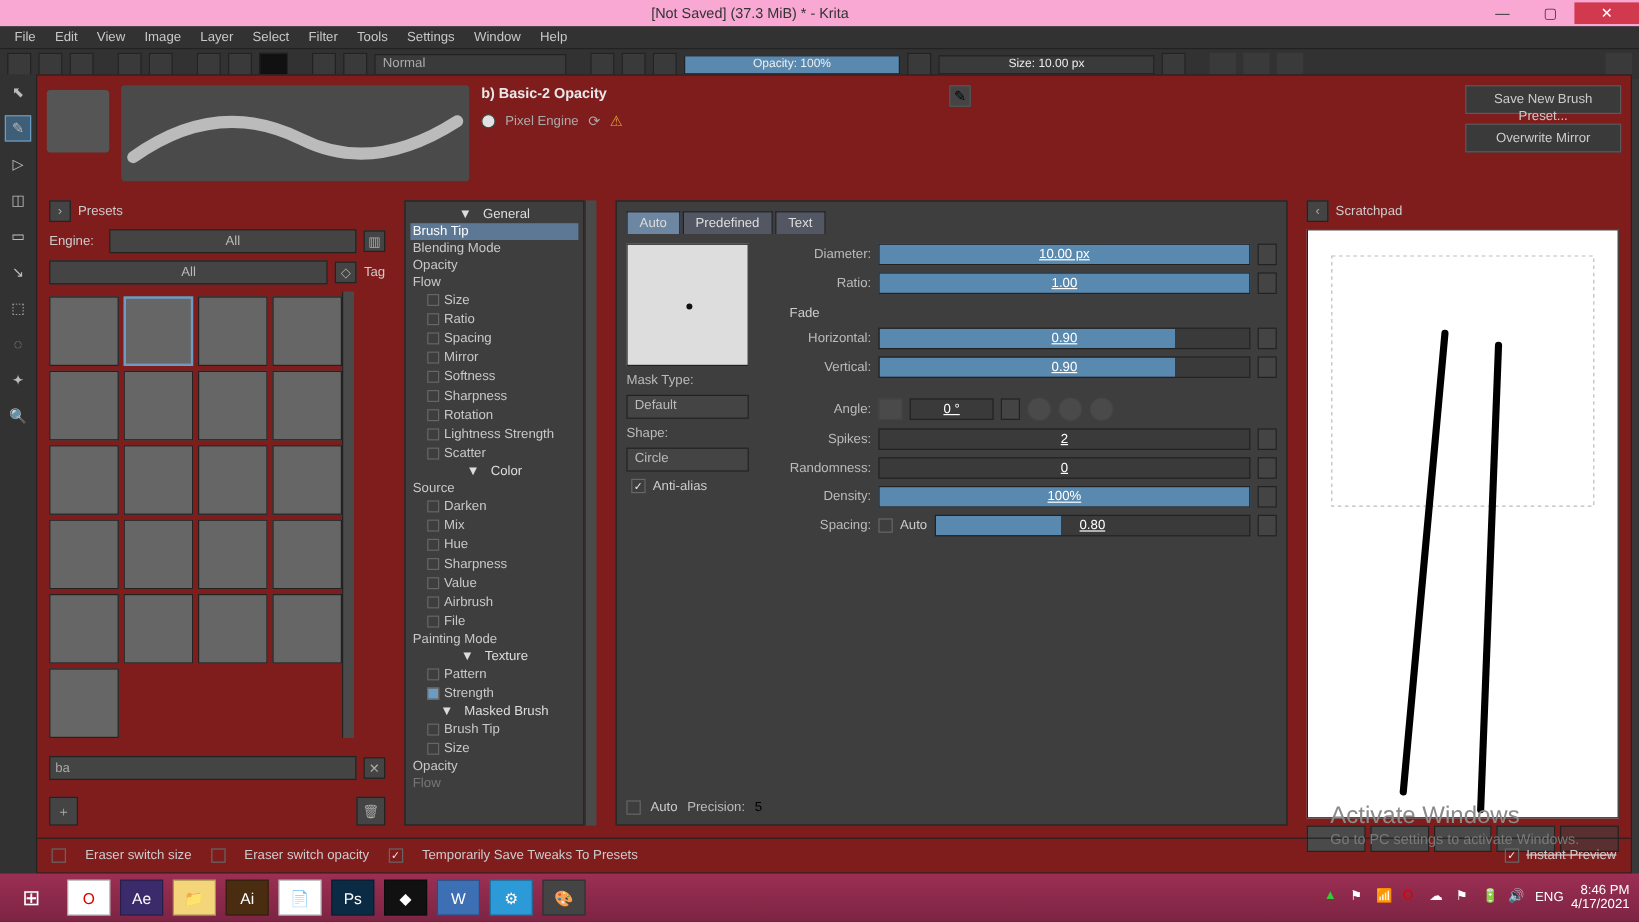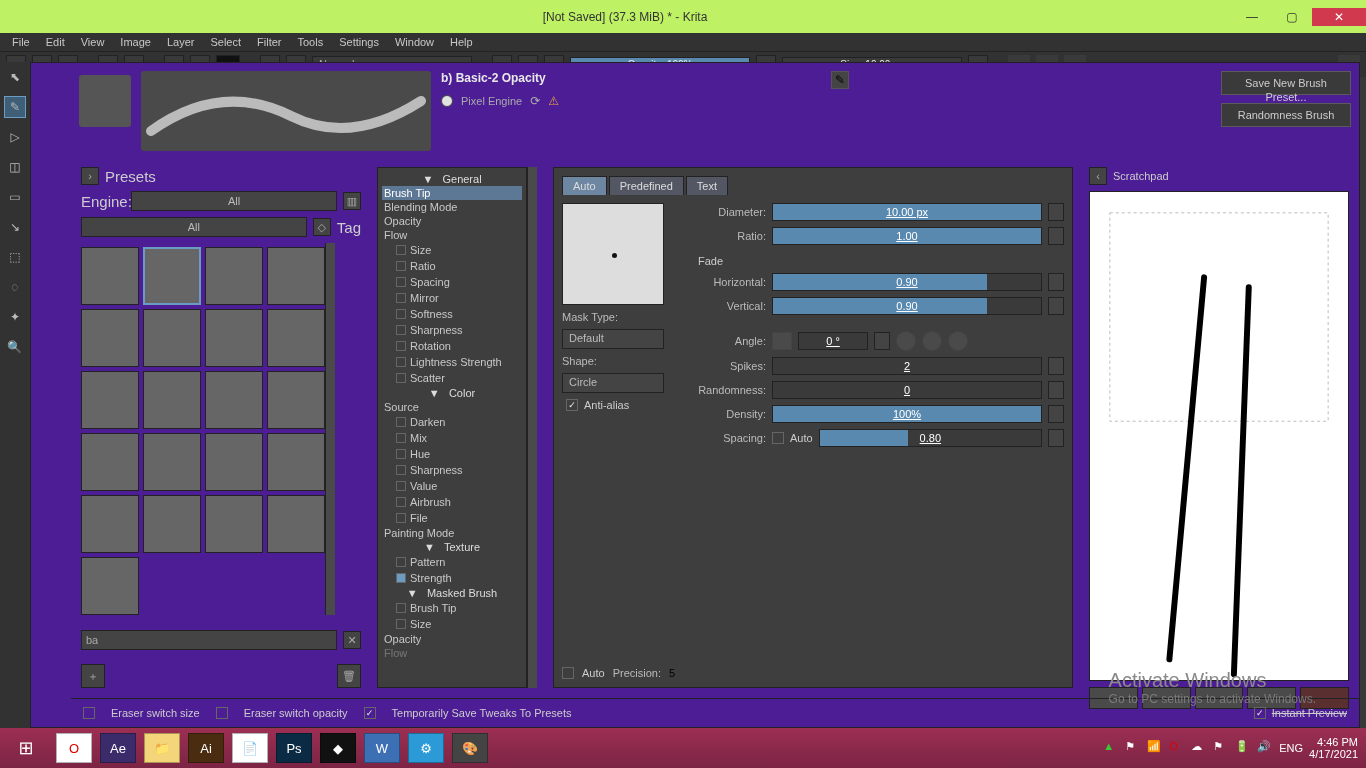--- a/index.html
+++ b/index.html
@@ -1,19 +1,19 @@
 <!DOCTYPE html>
 <html><head>
 <meta charset="utf-8">
 <style>
 * { margin: 0; padding: 0; box-sizing: border-box; font-family: "Segoe UI", Tahoma, sans-serif; font-size: 11px; user-select: none; }
 body { width: 1366px; height: 768px; background: #383838; overflow: hidden; position: relative; }
 
 
-.titlebar { height: 33px; background: #bef264; display: flex; align-items: center; color: #333; }
+.titlebar { height: 22px; background: #f9a8d4; display: flex; align-items: center; color: #333; }
 .titlebar .title { flex: 1; text-align: center; font-size: 12px; }
 .titlebar .winbtns { display: flex; }
 .titlebar .winbtn { width: 40px; height: 18px; display: flex; align-items: center; justify-content: center; color: #333; }
 .titlebar .winbtn.close { background: #d0394e; color: #fff; width: 54px; }
 
 
 .menubar { height: 18px; background: #323232; display: flex; align-items: center; padding: 3px 4px; }
 .menubar .menu { color: #c8c8c8; padding: 0 8px; font-size: 11px; }
 
 
@@ -23,41 +23,41 @@
 .toolbar .combo { background: #3a3a3a; border: 1px solid #222; color: #aaa; padding: 1px 6px; height: 18px; }
 .toolbar .slider-strip { flex: 0 0 180px; height: 16px; background: #5a89b0; border: 1px solid #222; display: flex; align-items: center; justify-content: center; color: #eee; font-size: 10px; }
 .toolbar .sticon { width: 22px; height: 20px; background: #3a3a3a; }
 
 
 .toolbox { position: absolute; left: 0; top: 62px; width: 30px; bottom: 40px; background: #323232; display: flex; flex-direction: column; align-items: center; gap: 8px; padding-top: 4px; }
 .toolbox .tool { width: 22px; height: 22px; display: flex; align-items: center; justify-content: center; color: #bbb; border: 1px solid transparent; }
 .toolbox .tool.active { background: #3f5e78; border: 1px solid #6b9cc4; }
 
 
-.editor { position: absolute; left: 30px; top: 62px; right: 6px; bottom: 40px; background: #4c1d95; border: 1px solid #222; display: flex; flex-direction: column; padding-left: 40px; }
+.editor { position: absolute; left: 30px; top: 62px; right: 6px; bottom: 40px; background: #7f1d1d; border: 1px solid #222; display: flex; flex-direction: column; }
 
 
 .editor-top { display: flex; height: 94px; padding: 8px; gap: 10px; }
 .stroke-thumb { width: 52px; height: 52px; background: #555; border-radius: 3px; margin-top: 4px; }
 .stroke-preview { flex: 0 0 290px; height: 80px; background: #4a4a4a; border-radius: 3px; position: relative; }
 .brush-name-col { flex: 0 0 380px; display: flex; flex-direction: column; gap: 10px; }
 .brush-name { color: #e8e8e8; font-weight: 600; font-size: 12px; }
 .pixengine-row { display: flex; align-items: center; gap: 8px; color: #aaa; font-size: 11px; text-align: center; }
 .pixengine-row .dot { width: 12px; height: 12px; border-radius: 50%; background: #e2e2e2; border: 1px solid #444; }
 .editor-top-right { margin-left: auto; display: flex; flex-direction: column; gap: 8px; }
 .editor-btn { background: #3a3a3a; border: 1px solid #5a5a5a; color: #ccc; padding: 4px 10px; width: 130px; text-align: center; height: 24px; line-height: 14px; }
 
 
 .editor-body { flex: 1; display: flex; gap: 16px; padding: 10px; min-height: 0; }
 
 
 .col-presets { flex: 0 0 280px; display: flex; flex-direction: column; gap: 6px; }
 .hdr-row { display: flex; align-items: center; gap: 6px; }
 .chev { width: 18px; height: 18px; background: #444; border: 1px solid #222; color: #aaa; display: flex; align-items:center; justify-content:center; }
-.hdr { color: #ccc; font-size: 15px; }
+.hdr { color: #ccc; font-size: 11px; }
 .combo2 { background: #444; border: 1px solid #222; color: #bbb; padding: 2px 6px; height: 20px; flex: 1; display: flex; align-items: center; justify-content: center; }
 .thumb-grid { display: grid; grid-template-columns: repeat(4, 58px); gap: 4px; margin-top: 4px; }
 .thumb-grid .th { width: 58px; height: 58px; background: #666; border: 1px solid #222; }
 .thumb-grid .th.sel { border: 2px solid #6b9cc4; }
 .sfield { background: #444; border: 1px solid #222; color: #aaa; padding: 2px 4px; height: 20px; }
 
 
 .col-tree { flex: 0 0 150px; background: #3e3e3e; border: 1px solid #222; overflow-y: auto; padding: 4px; }
 .col-tree .thdr { color: #ddd; font-size: 11px; text-align: center; display: block; padding: 1px 0; }
 .col-tree .tcat { color: #c8c8c8; font-size: 11px; padding: 1px 2px; }
@@ -241,21 +241,21 @@
         <span>Pixel Engine</span>
         <span class="glyph">⟳</span>
         <span class="glyph" style="color:#e7a93a">⚠</span>
       </div>
     </div>
     <div class="pencil-icon">
         <span class="glyph">✎</span>
       </div>
     <div class="editor-top-right">
       <div class="editor-btn">Save New Brush Preset...</div>
-      <div class="editor-btn">Randomness Brush</div>
+      <div class="editor-btn">Overwrite Mirror</div>
     </div>
   </div>
 
   <div class="editor-body">
 
     <div class="col-presets">
       <div class="hdr-row">
         <div class="chev">›</div>
         <span class="hdr">Presets</span>
       </div>
@@ -553,17 +553,17 @@
     <span class="ticn" style="color:#3c3">▲</span>
     <span class="ticn">⚑</span>
     <span class="ticn">📶</span>
     <span class="ticn" style="color:#d00">O</span>
     <span class="ticn">☁</span>
     <span class="ticn">⚑</span>
     <span class="ticn">🔋</span>
     <span class="ticn">🔊</span>
     <span>ENG</span>
     <div class="clock">
-      <div>4:46 PM</div>
+      <div>8:46 PM</div>
       <div>4/17/2021</div>
     </div>
   </div>
 </div>
 
 </body></html>

